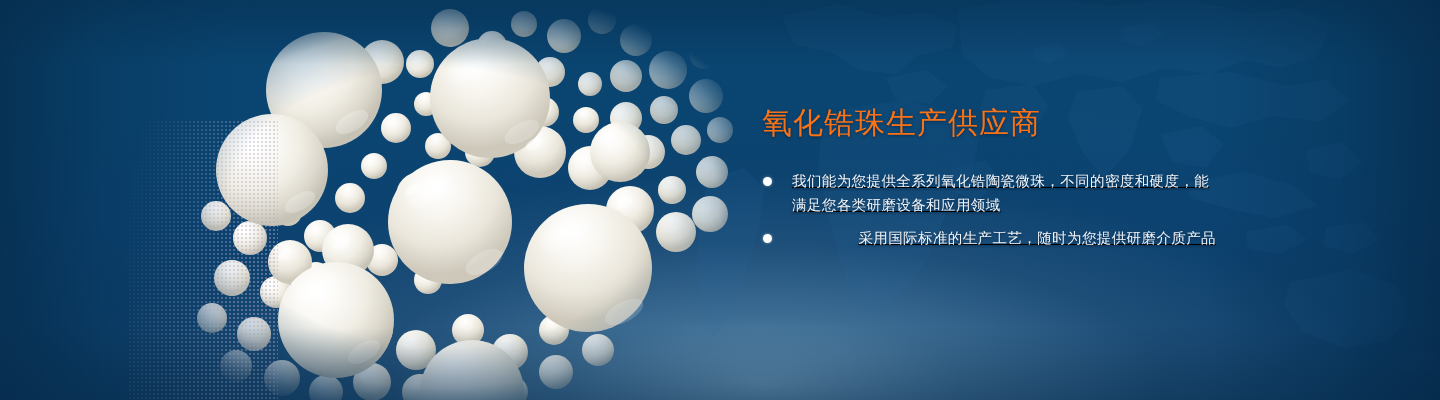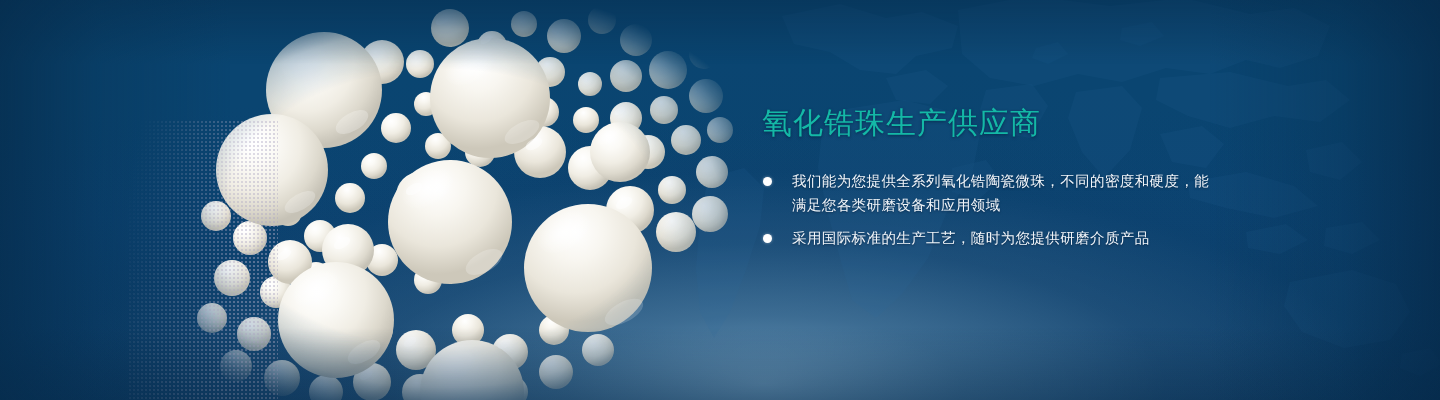--- a/index.html
+++ b/index.html
@@ -106,41 +106,42 @@
     position: absolute;
     left: 762px;
     top: 104px;
     width: 470px;
   }
   .headline {
     margin: 0;
     font-size: 30px;
     line-height: 38px;
     font-weight: 400;
-    color: #14b8a6;
+    color: #f97316;
     letter-spacing: 1px;
     text-shadow: 0 1px 3px rgba(0,20,45,0.55);
     white-space: nowrap;
   }
   .points {
     list-style: none;
     margin: 27px 16px 0 0;
     padding: 0;
+    text-decoration: underline;
   }
   .point {
     position: relative;
     padding-left: 30px;
     margin-bottom: 9px;
     font-size: 14.5px;
     line-height: 24px;
     color: #f2f6fa;
     letter-spacing: 0.4px;
     text-shadow: 0 1px 2px rgba(0,18,40,0.5);
   }
-  .point:last-child { margin-bottom: 0; }
+  .point:last-child { margin-bottom: 0; text-align: right; }
   .point .dot {
     position: absolute;
     left: 1px;
     top: 8px;
     width: 9px;
     height: 9px;
     border-radius: 50%;
     background: #ffffff;
     box-shadow: 0 0 3px rgba(255,255,255,0.45);
   }

